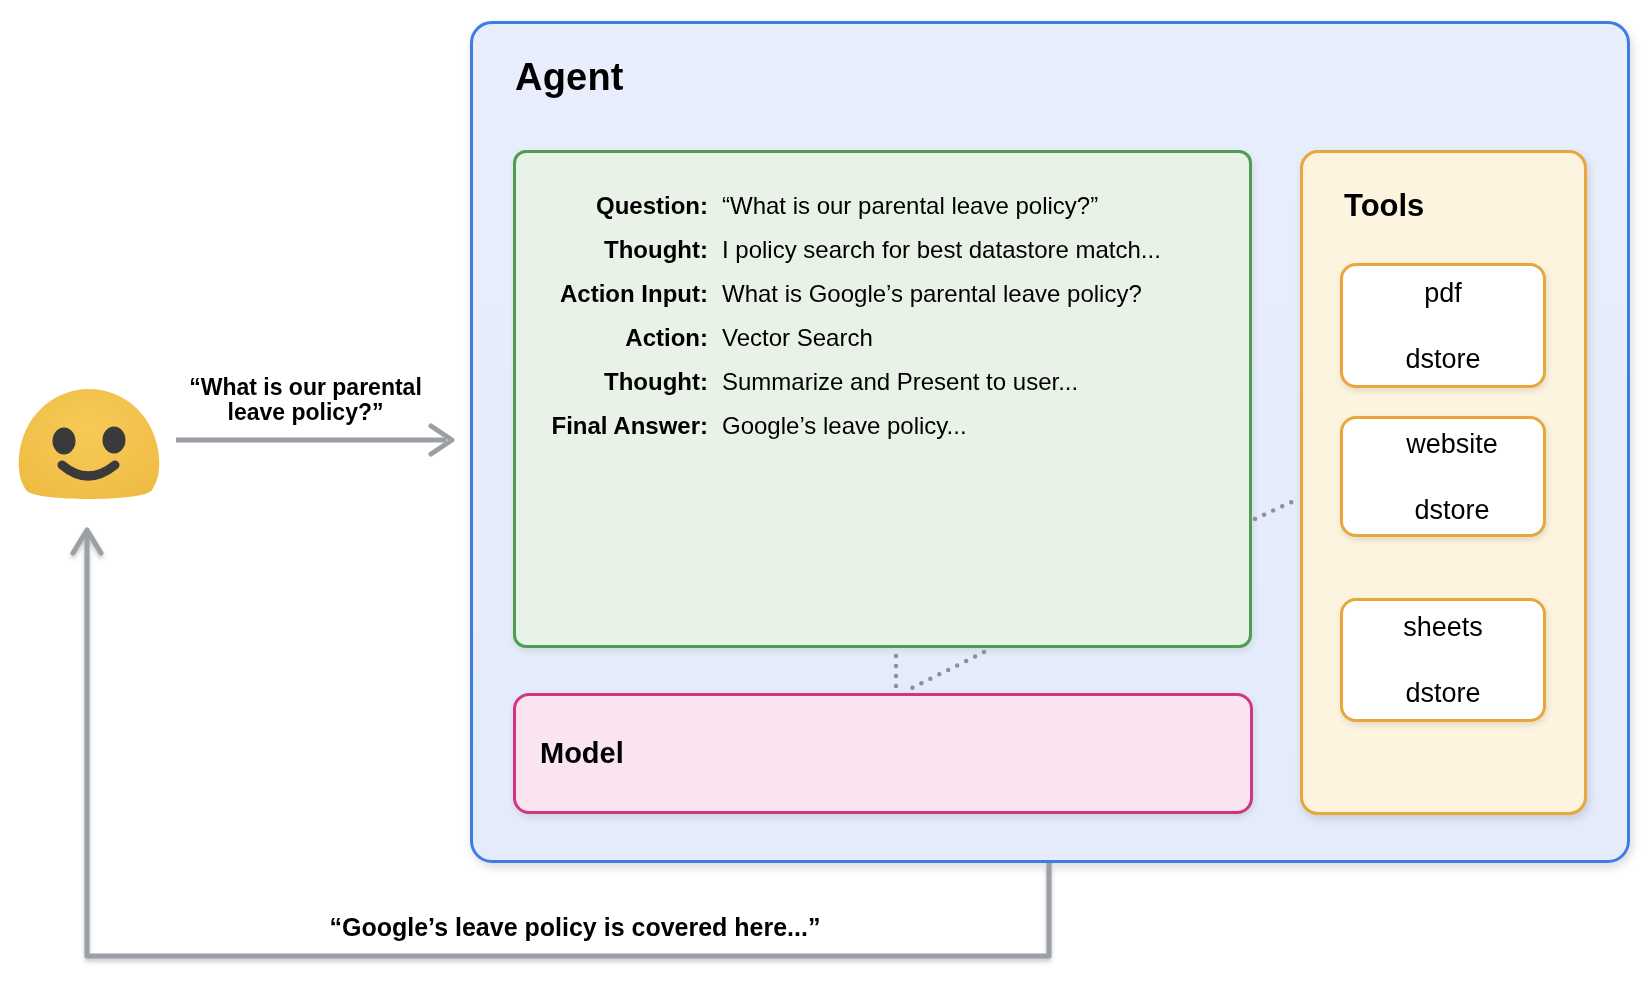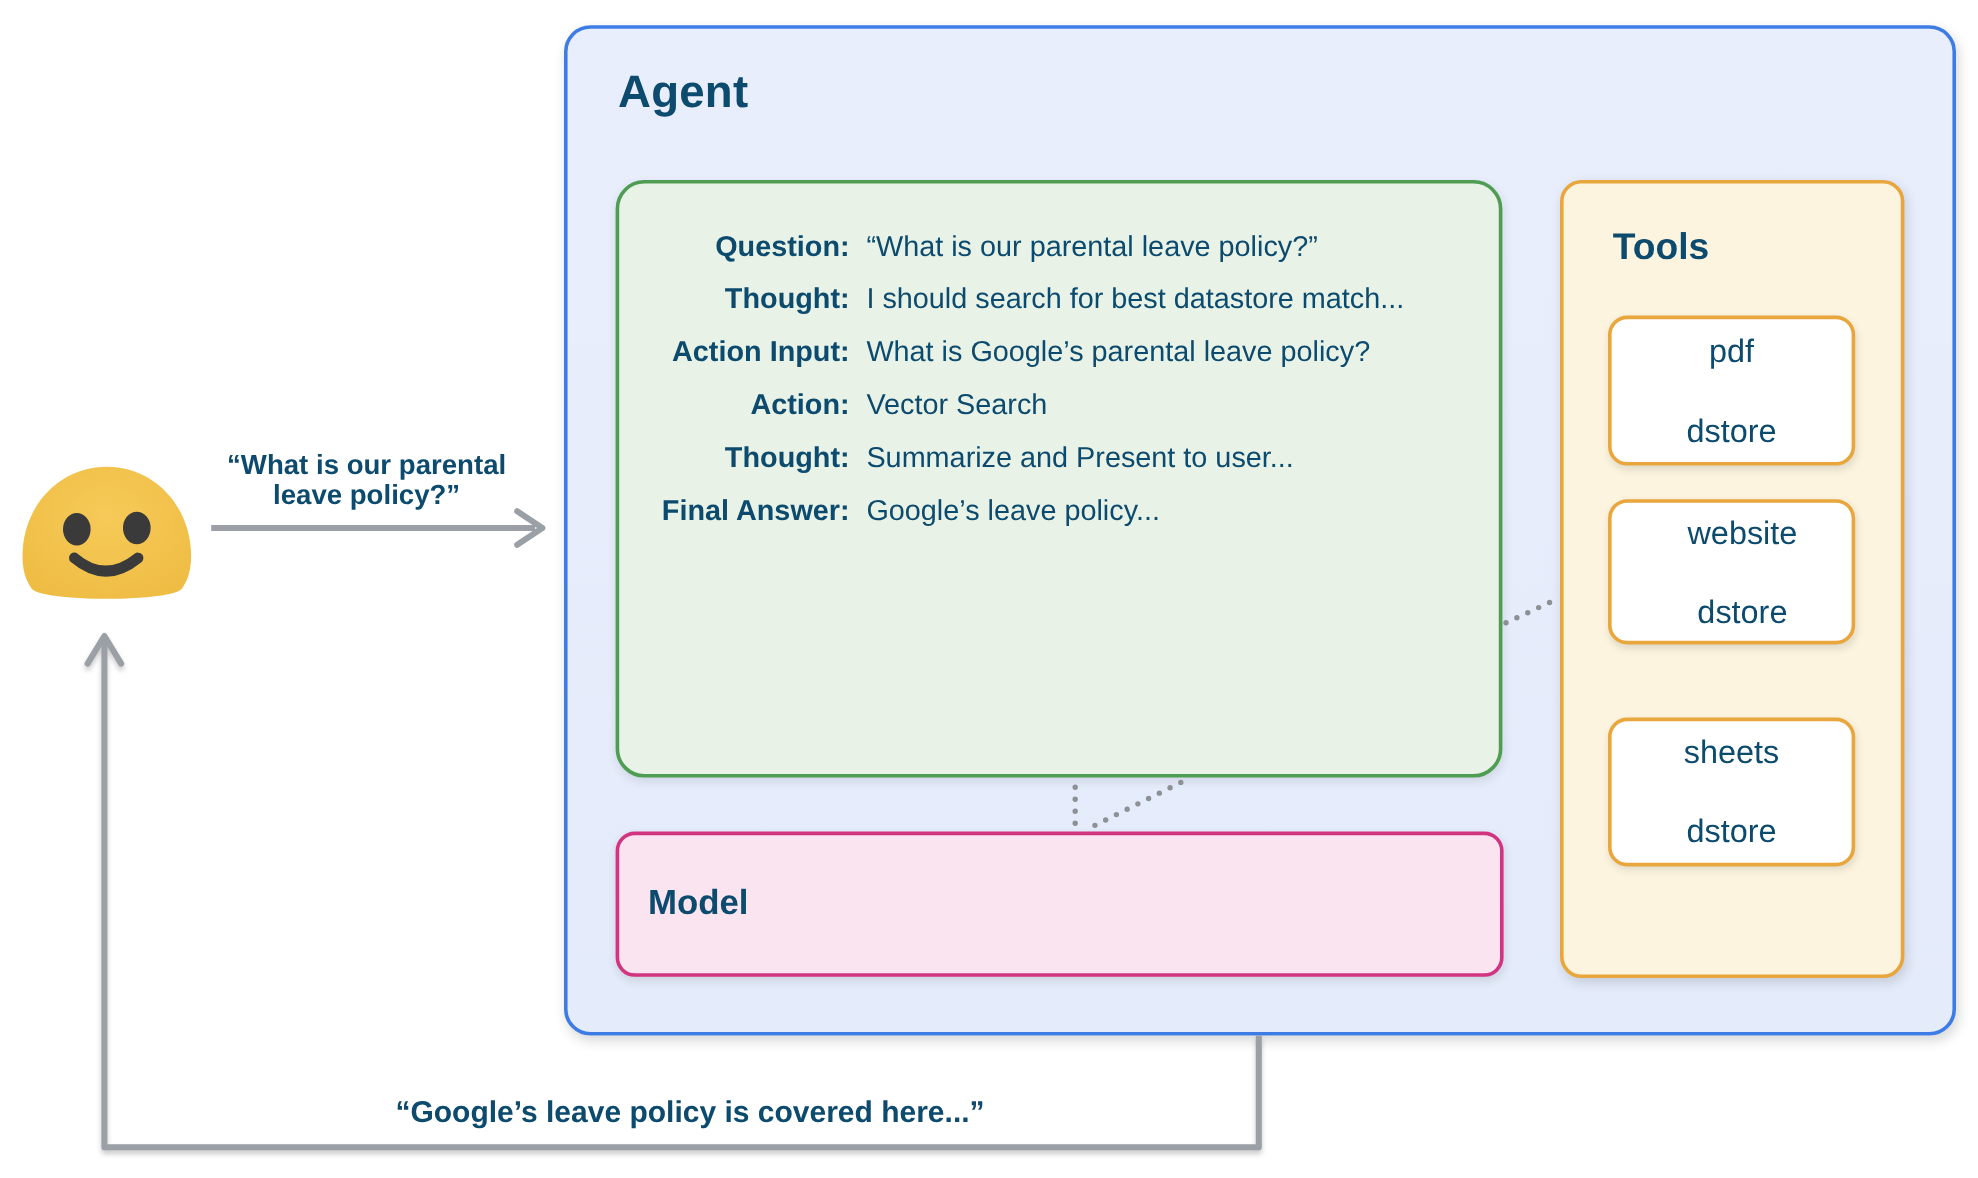--- a/index.html
+++ b/index.html
@@ -1,31 +1,31 @@
 <!DOCTYPE html>
 <html><head>
 <meta charset="utf-8">
 <style>
   html,body{margin:0;padding:0;background:#ffffff;}
   #canvas{
     position:relative;width:1648px;height:982px;background:#ffffff;overflow:hidden;
-    font-family:"Liberation Sans","DejaVu Sans",sans-serif;color:#0c4a6e;
+    font-family:"Liberation Sans","DejaVu Sans",sans-serif;color:#000000;
   }
   .abs{position:absolute;}
   
   .agent-box{
     left:470px;top:21px;width:1160px;height:842px;border-radius:22px;
     background:linear-gradient(180deg,#e9eefc 0%,#e4ebfa 100%);
     border:3px solid #3d7be5;box-sizing:border-box;
     box-shadow:2px 4px 10px rgba(60,64,67,.20);
   }
   .agent-title{left:515px;top:56px;font-size:38px;font-weight:600;letter-spacing:.2px;}
   
   .scratchpad{
-    left:513px;top:150px;width:739px;height:498px;border-radius:24px;
+    left:513px;top:150px;width:739px;height:498px;border-radius:13px;
     background:#e8f2e6;border:3px solid #4f9d53;box-sizing:border-box;
     box-shadow:1px 3px 7px rgba(60,64,67,.12);
     padding:38px 34px 0 0;
   }
   .sp-row{display:flex;align-items:flex-start;margin-bottom:14px;font-size:24px;line-height:30px;}
   .sp-label{flex:0 0 192px;text-align:right;font-weight:700;}
   .sp-value{flex:1;padding-left:14px;font-weight:400;}
   
   .tools-box{
     left:1300px;top:150px;width:287px;height:665px;border-radius:18px;
@@ -69,21 +69,21 @@
   <div class="abs agent-box"></div>
   <div class="abs agent-title">Agent</div>
 
   <div class="abs scratchpad">
     <div class="sp-row">
       <span class="sp-label">Question:</span>
       <span class="sp-value">“What is our parental leave policy?”</span>
     </div>
     <div class="sp-row">
       <span class="sp-label">Thought:</span>
-      <span class="sp-value">I should search for best datastore match...</span>
+      <span class="sp-value">I policy search for best datastore match...</span>
     </div>
     <div class="sp-row">
       <span class="sp-label">Action Input:</span>
       <span class="sp-value">What is Google’s parental leave policy?</span>
     </div>
     <div class="sp-row">
       <span class="sp-label">Action:</span>
       <span class="sp-value">Vector Search</span>
     </div>
     <div class="sp-row">

